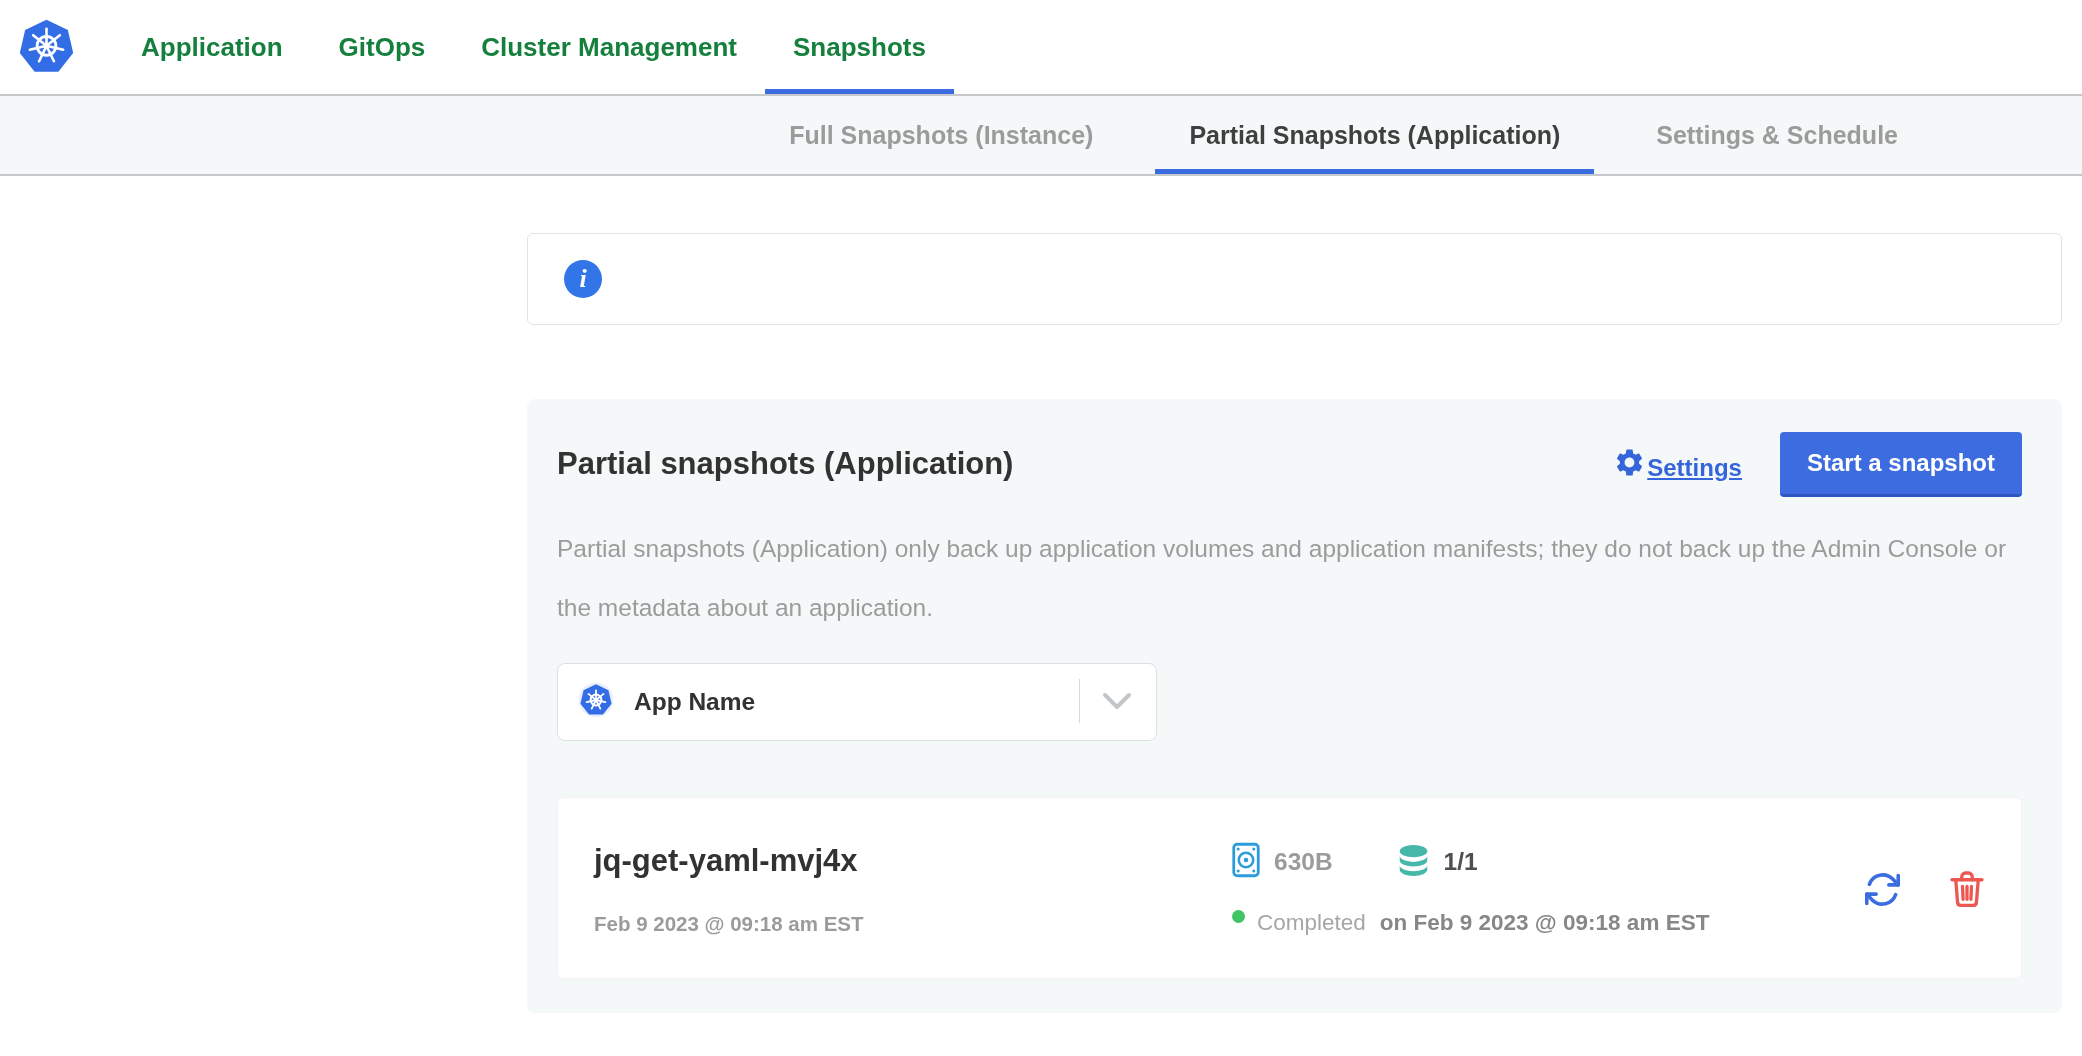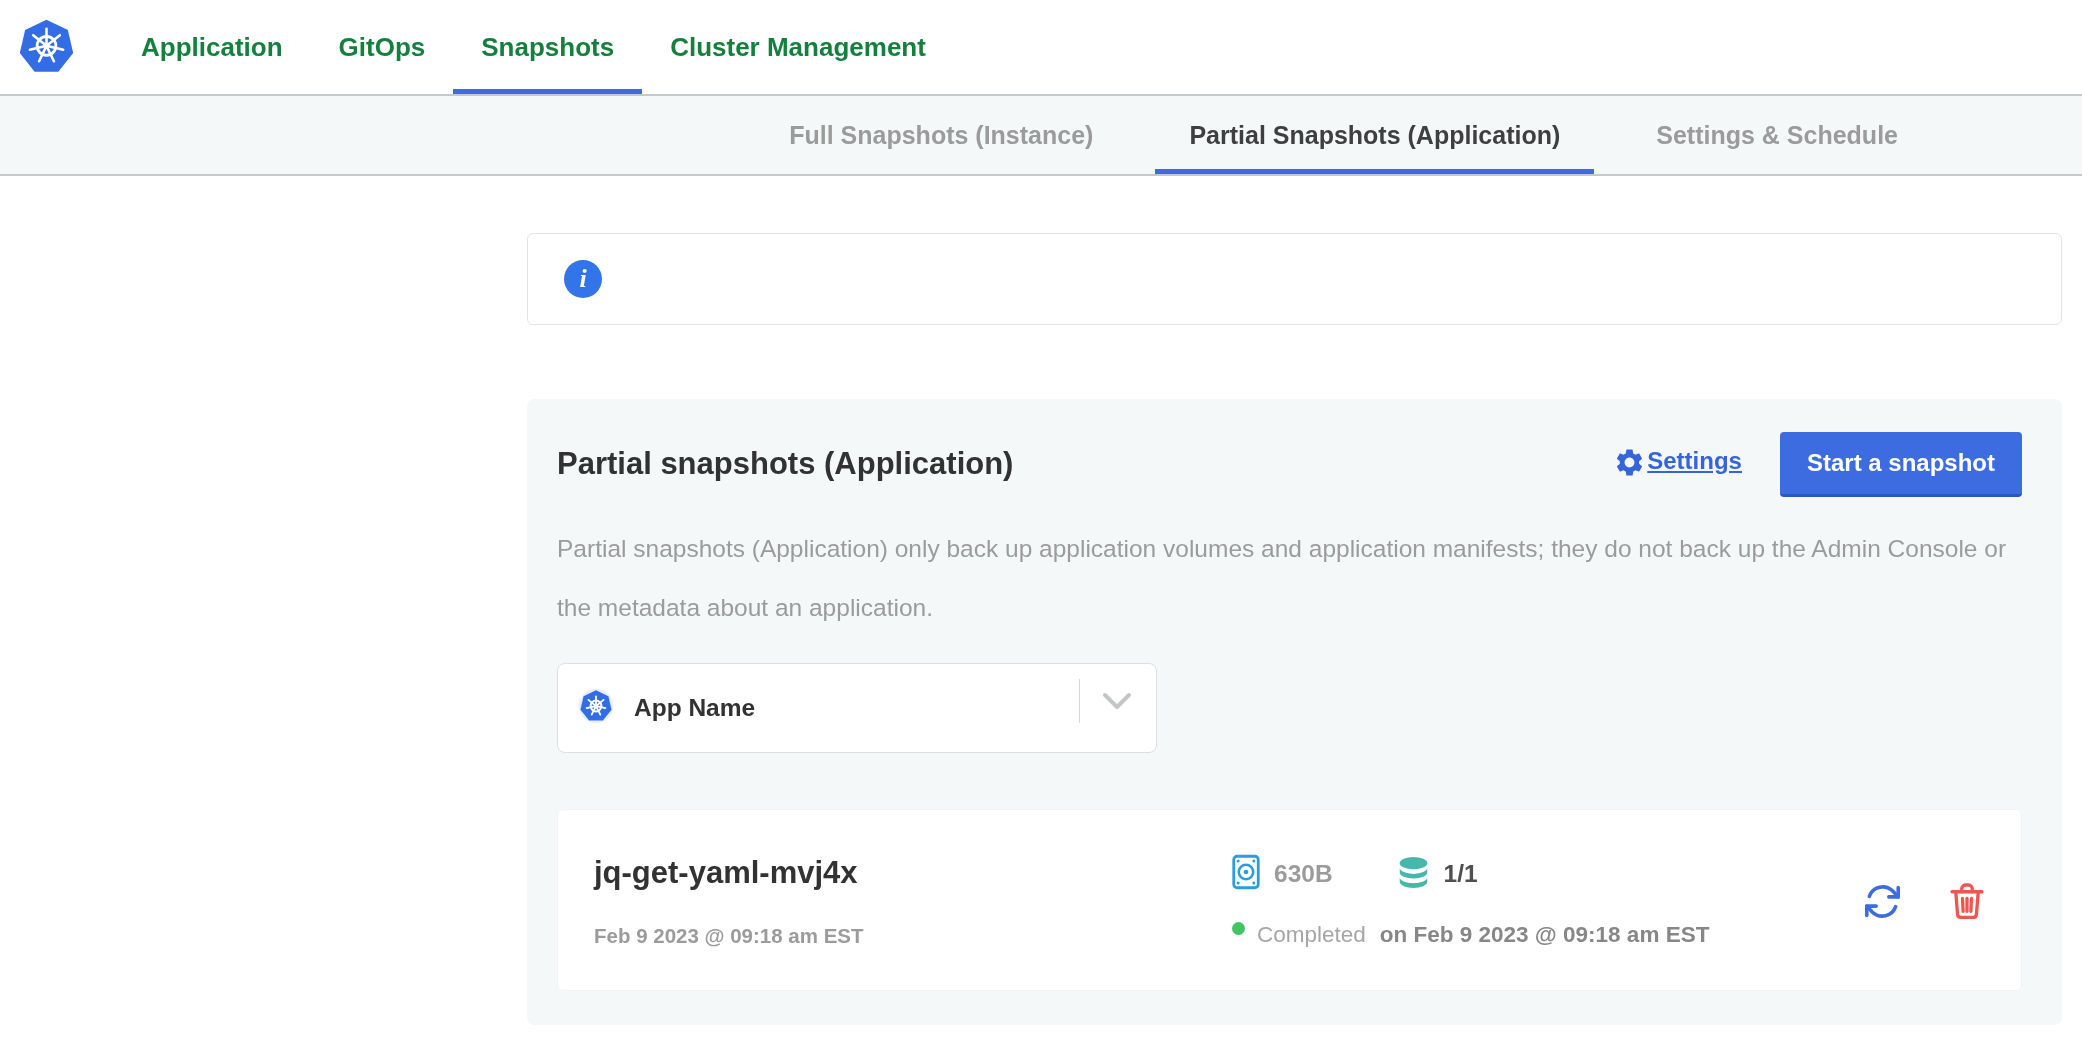--- a/index.html
+++ b/index.html
@@ -29,29 +29,29 @@
             padding:26px 40px 26px 36px; display:flex; align-items:center; gap:32px; }
   .info-icon { flex:0 0 38px; width:38px; height:38px; border-radius:50%; background:#3175e8;
                color:#fff; display:flex; align-items:center; justify-content:center;
                font-family:"Liberation Serif",serif; font-size:26px; font-weight:bold; font-style:italic; }
   .banner-text { font-size:23.5px; line-height:44px; color:#4a4a4a; }
   .banner-text a { color:#3565da; font-weight:bold; text-decoration:underline; cursor:pointer; }
 
   .panel { margin-top:74px; background:#f5f8f9; border-radius:8px; padding:40px 40px 34px 30px; }
   .panel-header { display:flex; align-items:center; height:50px; }
   .panel-title { flex:1; font-size:31px; font-weight:bold; color:#323232; }
-  .settings-link { display:flex; align-items:flex-start; gap:2px; cursor:pointer; }
+  .settings-link { display:flex; align-items:flex-end; gap:2px; cursor:pointer; }
   .settings-label { color:#3565da; font-size:24px; font-weight:bold; text-decoration:underline; }
   .start-btn { margin-left:38px; background:#3c6ce0; border:none; border-bottom:3px solid #2d57c0;
                border-radius:4px; color:#fff; font-size:24px; font-weight:bold;
                font-family:inherit; padding:17px 27px; cursor:pointer; }
 
   .panel-desc { margin-top:30px; width:1480px; font-size:24.5px; line-height:59px; color:#9b9b9b; }
 
-  .app-select { margin-top:26px; width:600px; height:90px; background:#fff; border:1px solid #dfdfdf;
+  .app-select { margin-top:26px; width:600px; height:78px; background:#fff; border:1px solid #dfdfdf;
                 border-radius:8px; display:flex; align-items:center; padding-left:20px;
                 position:relative; cursor:pointer; }
   .app-select-label { margin-left:20px; font-size:24.5px; font-weight:bold; color:#323232; }
   .app-select .divider { position:absolute; right:76px; top:15px; height:44px; width:1px; background:#d8d8d8; }
   .app-select .chevron { position:absolute; right:24px; top:28px; }
 
   .snap-row { margin-top:56px; background:#fff; border-radius:6px; border:1px solid #f2f2f2;
               padding:44px 30px 42px 36px; display:flex; align-items:center; }
   .snap-left { width:604px; }
   .snap-name { font-size:31px; font-weight:bold; color:#323232; }
@@ -84,22 +84,22 @@
         <line x1="50" y1="48" x2="37" y2="75"></line>
         <line x1="50" y1="48" x2="20.8" y2="54.7"></line>
         <line x1="50" y1="48" x2="26.6" y2="29.3"></line>
       </g>
       <circle cx="50" cy="48" r="16.5" fill="none" stroke="#ffffff" stroke-width="5"></circle>
       <circle cx="50" cy="48" r="5" fill="#ffffff"></circle>
     </svg>
   </div>
   <div class="nav-item">Application</div>
   <div class="nav-item">GitOps</div>
+  <div class="nav-item">Cluster Management</div>
   <div class="nav-item active">Snapshots</div>
-  <div class="nav-item">Cluster Management</div>
 </div>
 
 <div class="subnav">
   <div class="subtab">Full Snapshots (Instance)</div>
   <div class="subtab active">Partial Snapshots (Application)</div>
   <div class="subtab">Settings &amp; Schedule</div>
 </div>
 
 <div class="content">
 

